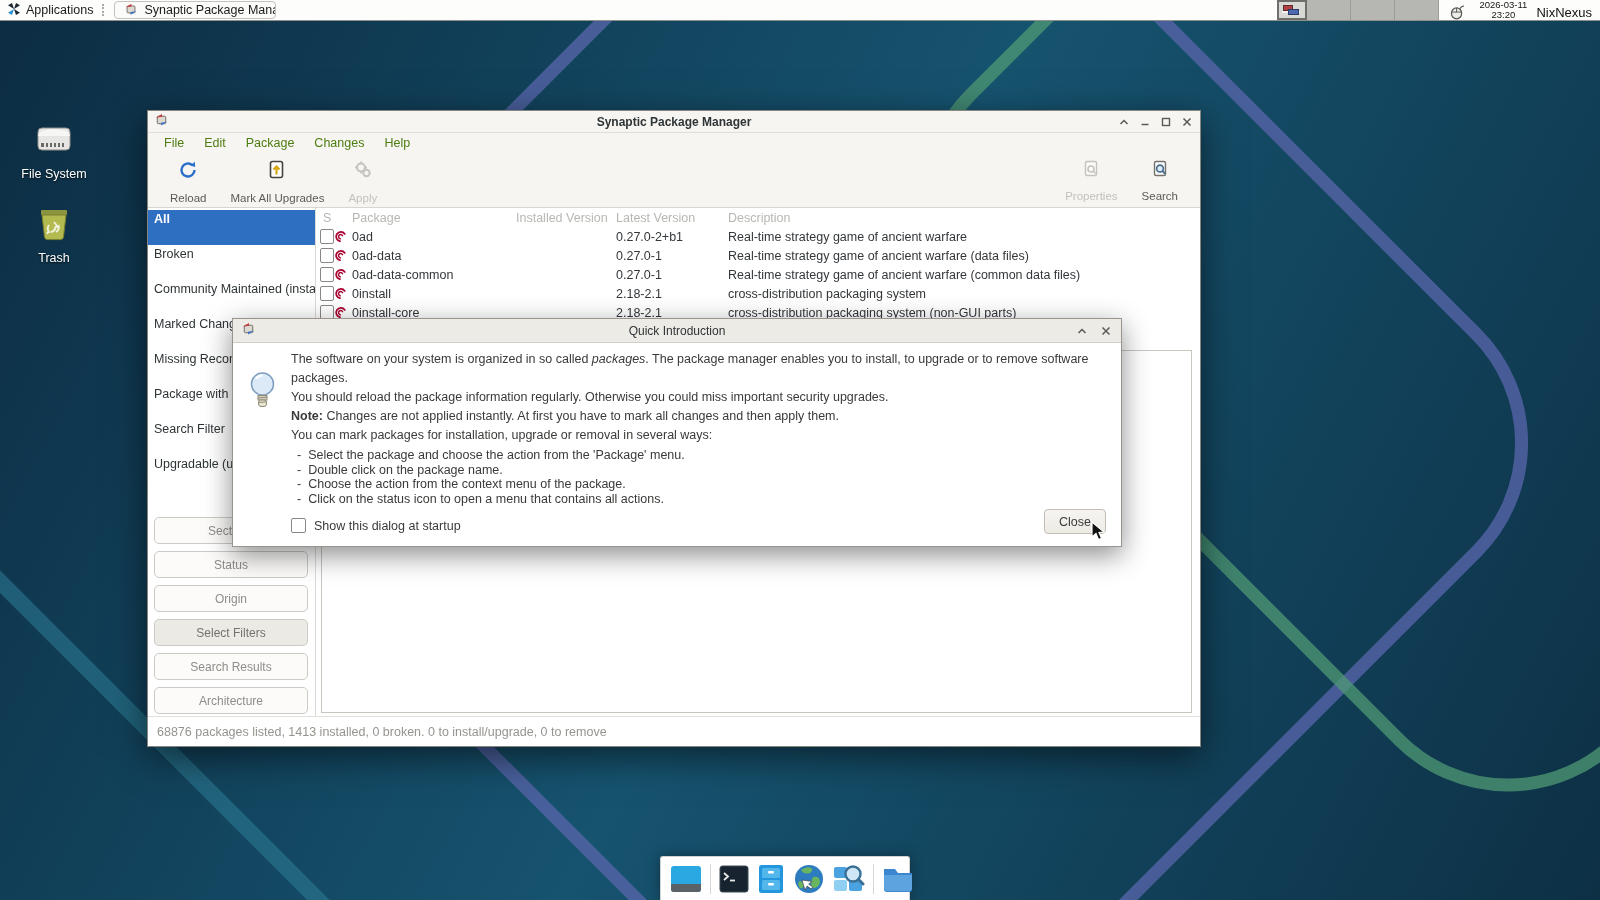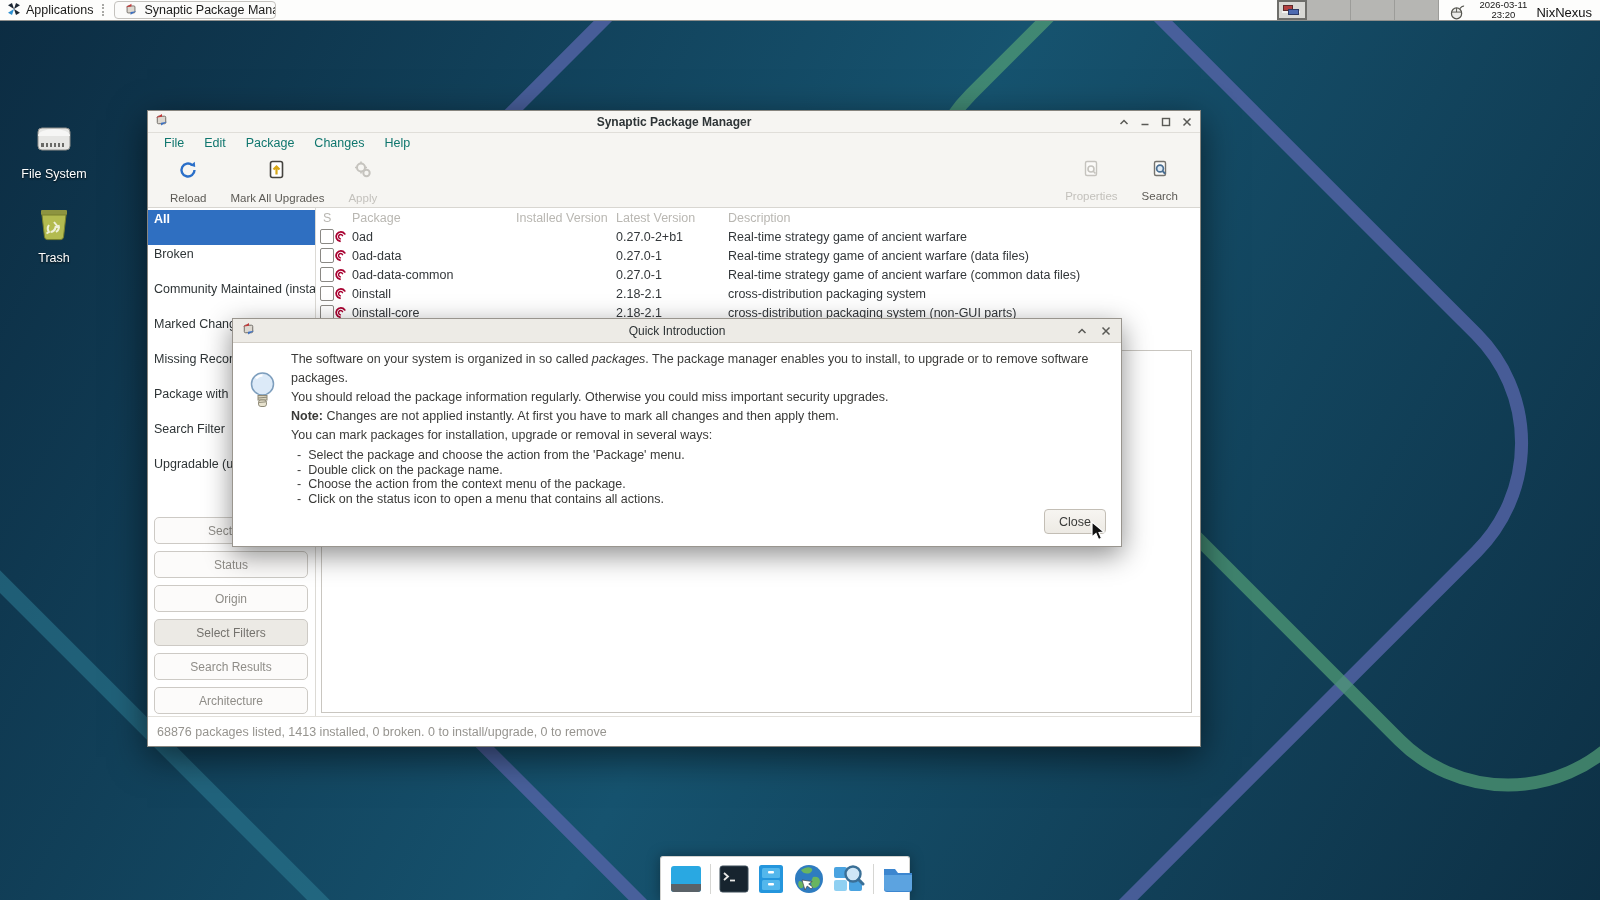--- a/index.html
+++ b/index.html
@@ -39,21 +39,21 @@
 
   
   .win{position:absolute;left:147px;top:110px;width:1052px;height:635px;background:#fff;
     border:1px solid #87857f;box-shadow:0 10px 34px rgba(0,0,0,.55);z-index:20;display:flex;flex-direction:column}
   .titlebar{height:21px;background:#f6f5f2;border-bottom:1px solid #e0ded9;position:relative;
     display:flex;align-items:center;padding:0 6px;flex:0 0 auto}
   .titlebar .title{position:absolute;left:0;right:0;text-align:center;font-size:12px;font-weight:bold;color:#2e3436}
   .win-ctrls{margin-left:auto;display:flex;gap:6px;z-index:2}
   .wc{width:15px;height:15px;display:flex;align-items:center;justify-content:center}
   .menubar{height:20px;background:#f6f5f2;display:flex;align-items:center;padding-left:6px;flex:0 0 auto}
-  .menu-item{padding:0 10px;font-size:12.5px;color:#0f766e;height:100%;display:flex;align-items:center}
+  .menu-item{padding:0 10px;font-size:12.5px;color:#4d7c0f;height:100%;display:flex;align-items:center}
   .toolbar{height:50px;background:#f6f5f2;border-bottom:1px solid #d8d6d1;display:flex;
     align-items:flex-start;padding:4px 10px 0;flex:0 0 auto}
   .tool{display:flex;flex-direction:column;align-items:center;gap:9px;padding:2px 12px;
     font-size:11.5px;color:#5c5a55;white-space:nowrap}
   .tool.disabled{color:#c3c1bc}
   .tool.push-right{margin-left:auto}
   .win-body{flex:1 1 auto;display:flex;min-height:0;background:#fff}
   .sidebar{width:167px;border-right:1px solid #dcdad5;position:relative;flex:0 0 auto}
   .side-list{padding-top:2px}
   .side-item{height:35px;line-height:19px;padding-left:6px;font-size:12.5px;color:#2e3436;
@@ -428,20 +428,24 @@
       <p class="dlg-p"><span>The software on your system is organized in so called </span><i>packages</i><span>. The package manager enables you to install, to upgrade or to remove software packages.</span></p>
       <p class="dlg-p">You should reload the package information regularly. Otherwise you could miss important security upgrades.</p>
       <p class="dlg-p"><b>Note:</b><span> Changes are not applied instantly. At first you have to mark all changes and then apply them.</span></p>
       <p class="dlg-p">You can mark packages for installation, upgrade or removal in several ways:</p>
       <div class="bullets">
         <div><span class="dash">-</span><span>Select the package and choose the action from the 'Package' menu.</span></div>
         <div><span class="dash">-</span><span>Double click on the package name.</span></div>
         <div><span class="dash">-</span><span>Choose the action from the context menu of the package.</span></div>
         <div><span class="dash">-</span><span>Click on the status icon to open a menu that contains all actions.</span></div>
       </div>
+      <div class="chk-row">
+        <span class="checkbox"></span>
+        <span>Show this dialog at startup</span>
+      </div>
       <div class="close-btn">Close</div>
     </div>
     <span class="cursor">
       <svg width="15" height="21" viewBox="0 0 15 21">
         <path d="M1 1 L1 16 L5 12.5 L7.5 18.5 L10.5 17.2 L8 11.5 L13 11 Z" fill="#111" stroke="#fff" stroke-width="1.2"></path>
       </svg>
     </span>
   </div>
 
   <div class="dock">

